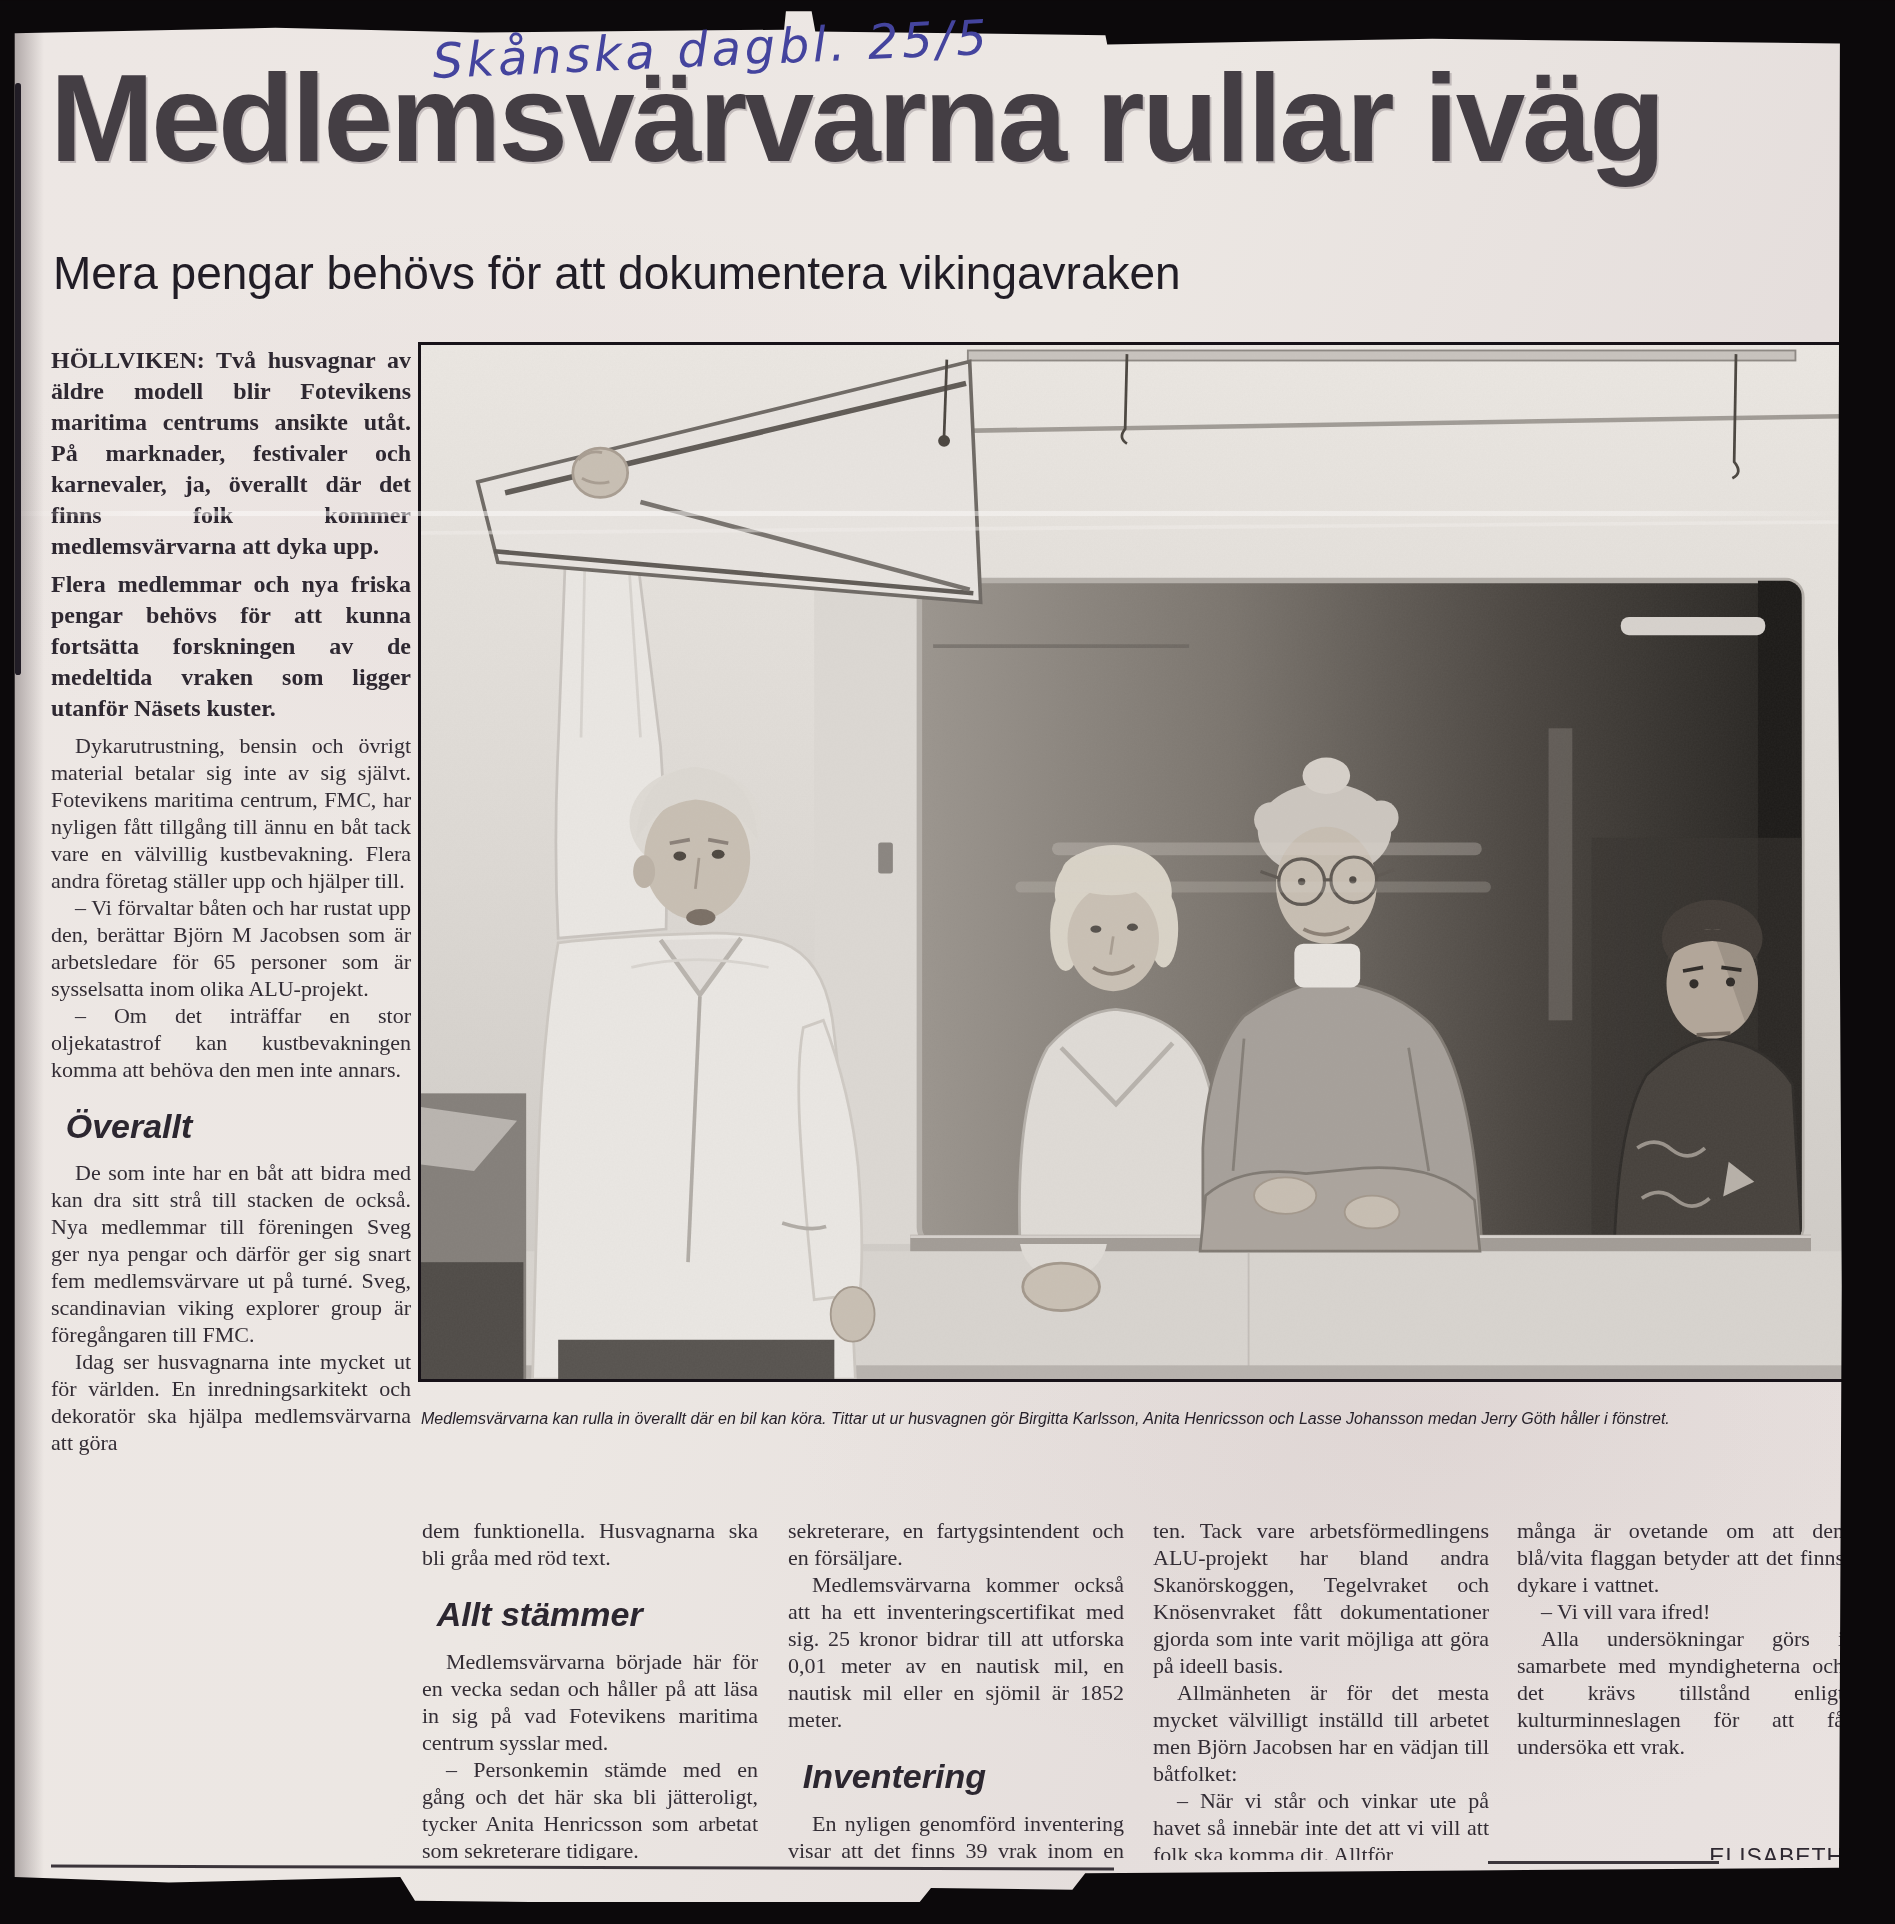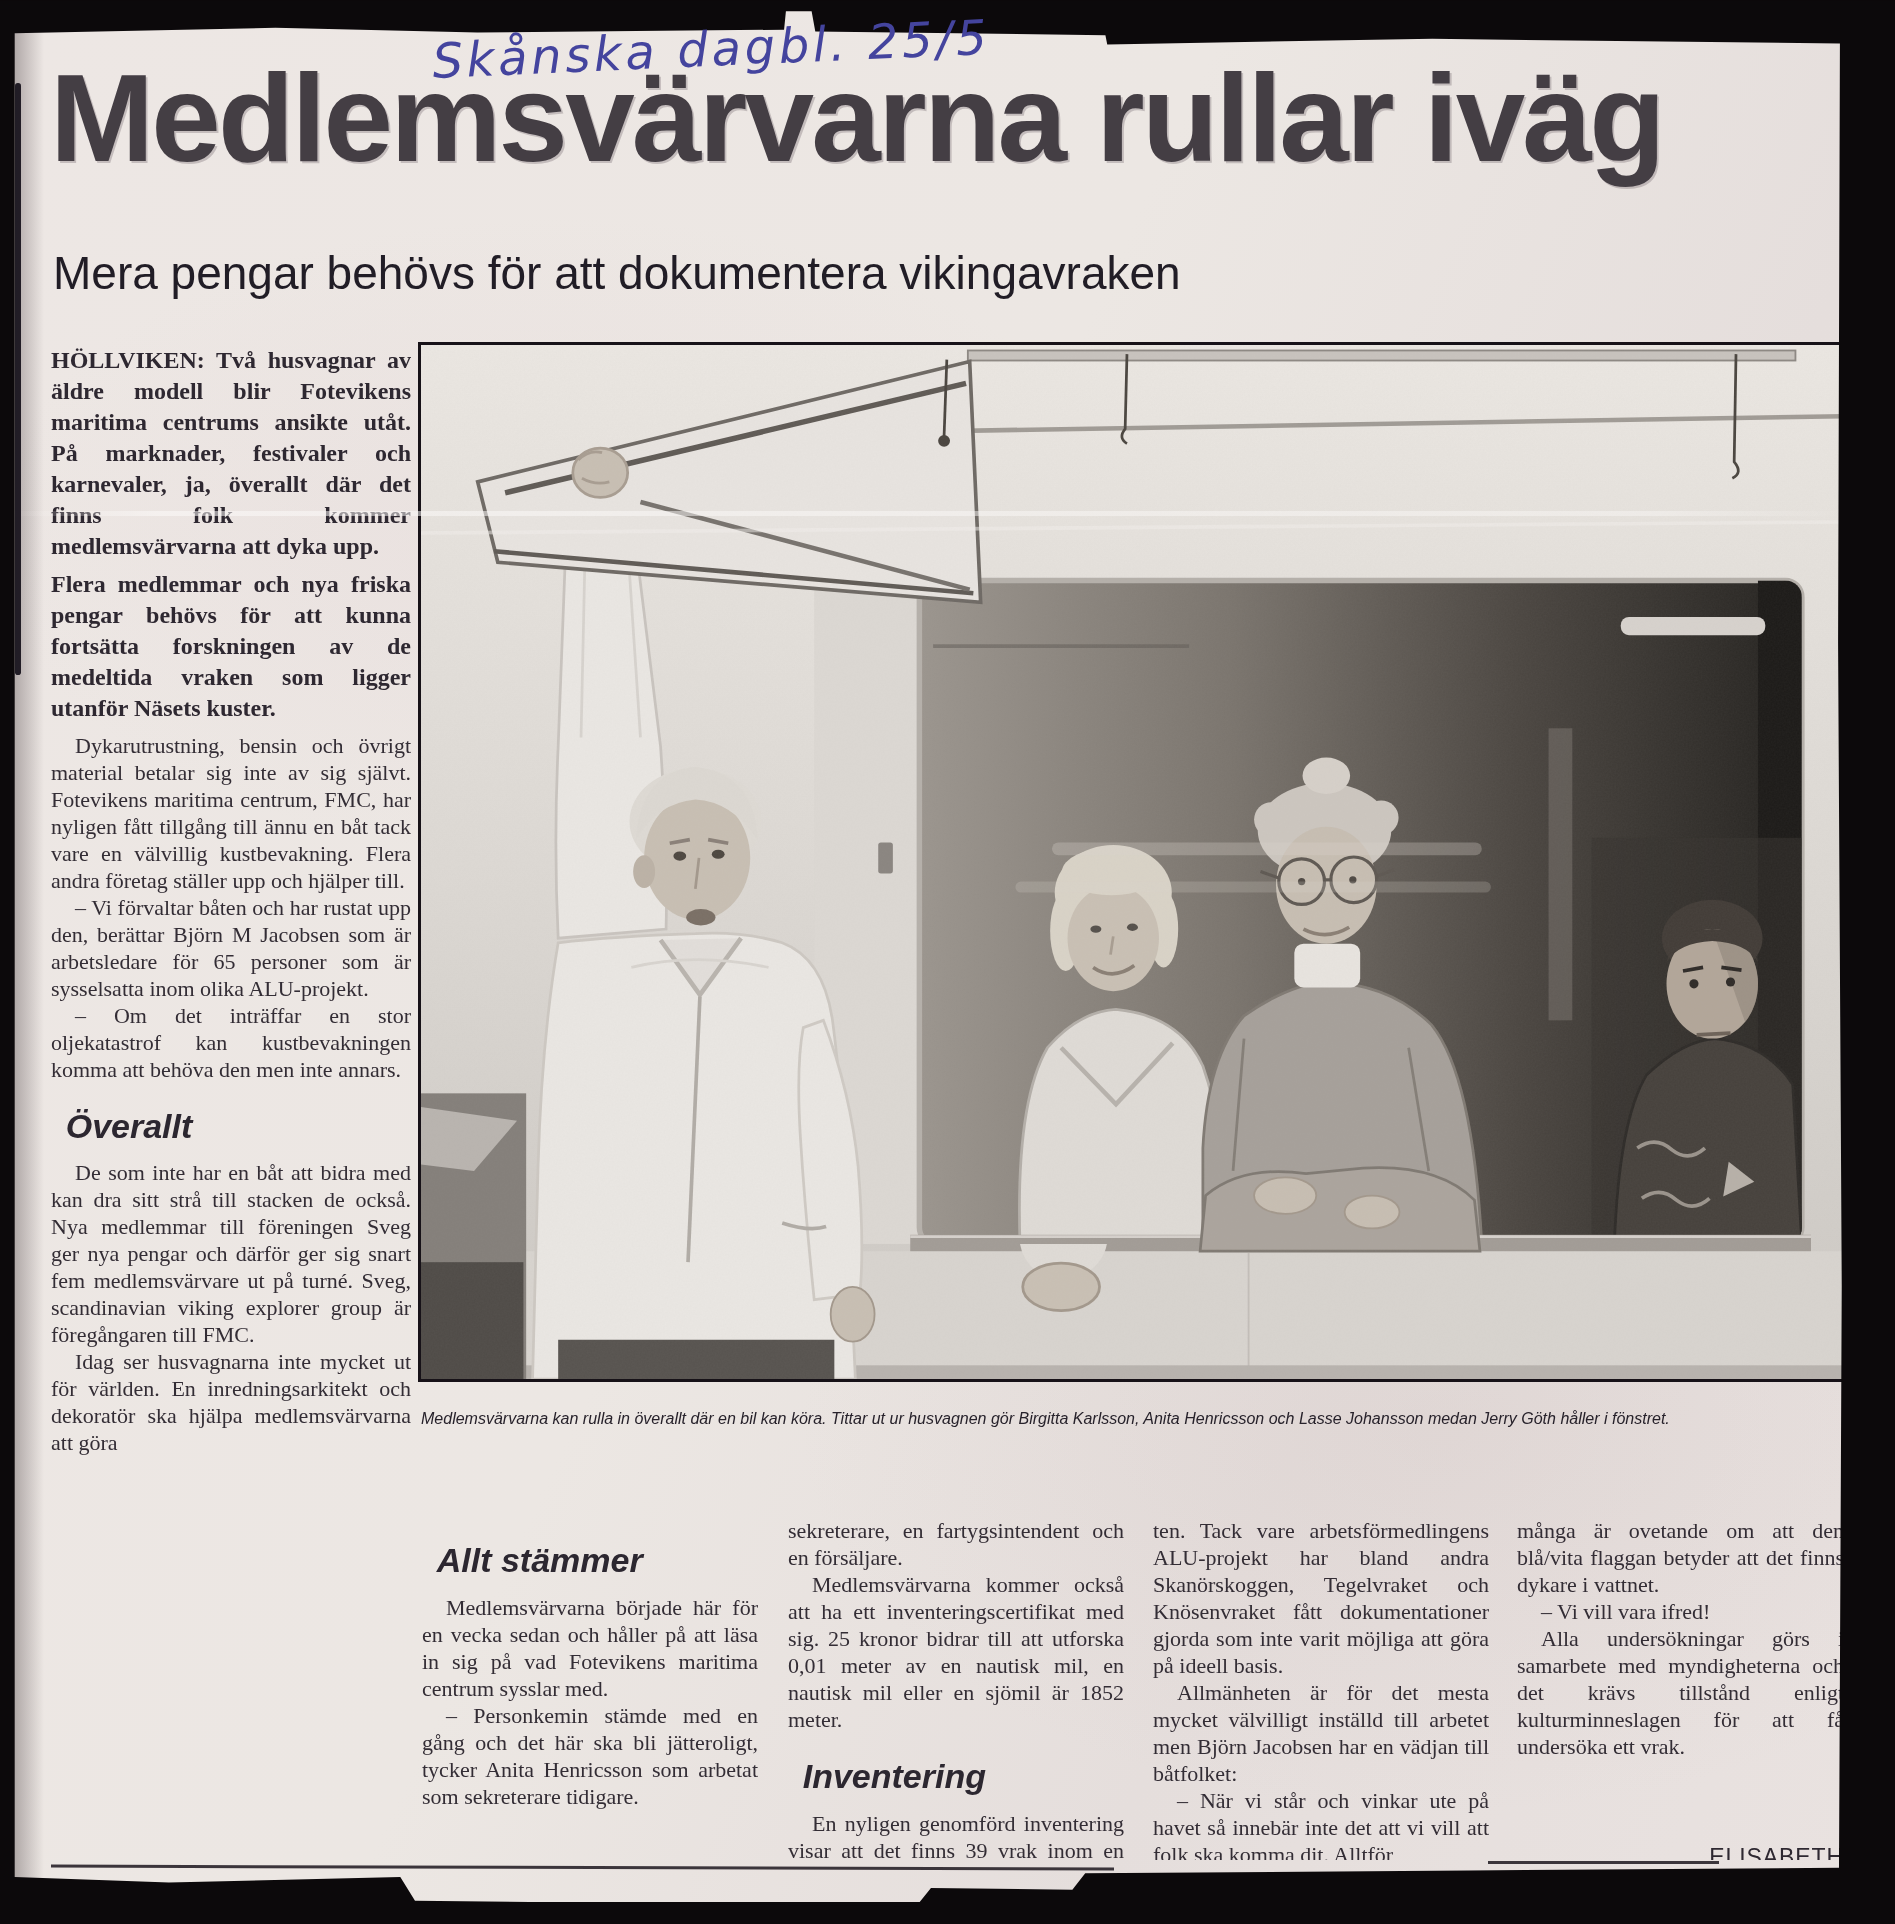--- a/index.html
+++ b/index.html
@@ -225,20 +225,21 @@
 
       <path d="M0,206 L1555,194" stroke="#f2efec" stroke-width="4" opacity="0.5"></path>
 
       <rect width="1555" height="1133" filter="url(#grain)" opacity="0.13"></rect>
     </svg>
   </figure>
 
   <p class="caption">Medlemsvärvarna kan rulla in överallt där en bil kan köra. Tittar ut ur husvagnen gör Birgitta Karlsson, Anita Henricsson och Lasse Johansson medan Jerry Göth håller i fönstret.</p>
 
   <div class="col" id="col2">
+      <p class="blk-body">dem funktionella. Husvagnarna ska bli gråa med röd text.</p>
       <p class="blk-subhead">Allt stämmer</p>
       <p class="blk-body">Medlemsvärvarna började här för en vecka sedan och håller på att läsa in sig på vad Fotevikens maritima centrum sysslar med.</p>
       <p class="blk-body">– Personkemin stämde med en gång och det här ska bli jätteroligt, tycker Anita Henricsson som arbetat som sekreterare tidigare.</p>
     </div>
   <div class="col" id="col3">
       <p class="blk-body">sekreterare, en fartygsintendent och en försäljare.</p>
       <p class="blk-body">Medlemsvärvarna kommer också att ha ett inventeringscertifikat med sig. 25 kronor bidrar till att utforska 0,01 meter av en nautisk mil, en nautisk mil eller en sjömil är 1852 meter.</p>
       <p class="blk-subhead">Inventering</p>
       <p class="blk-body">En nyligen genomförd inventering visar att det finns 39 vrak inom en sjömils avstånd från kus-</p>
     </div>

